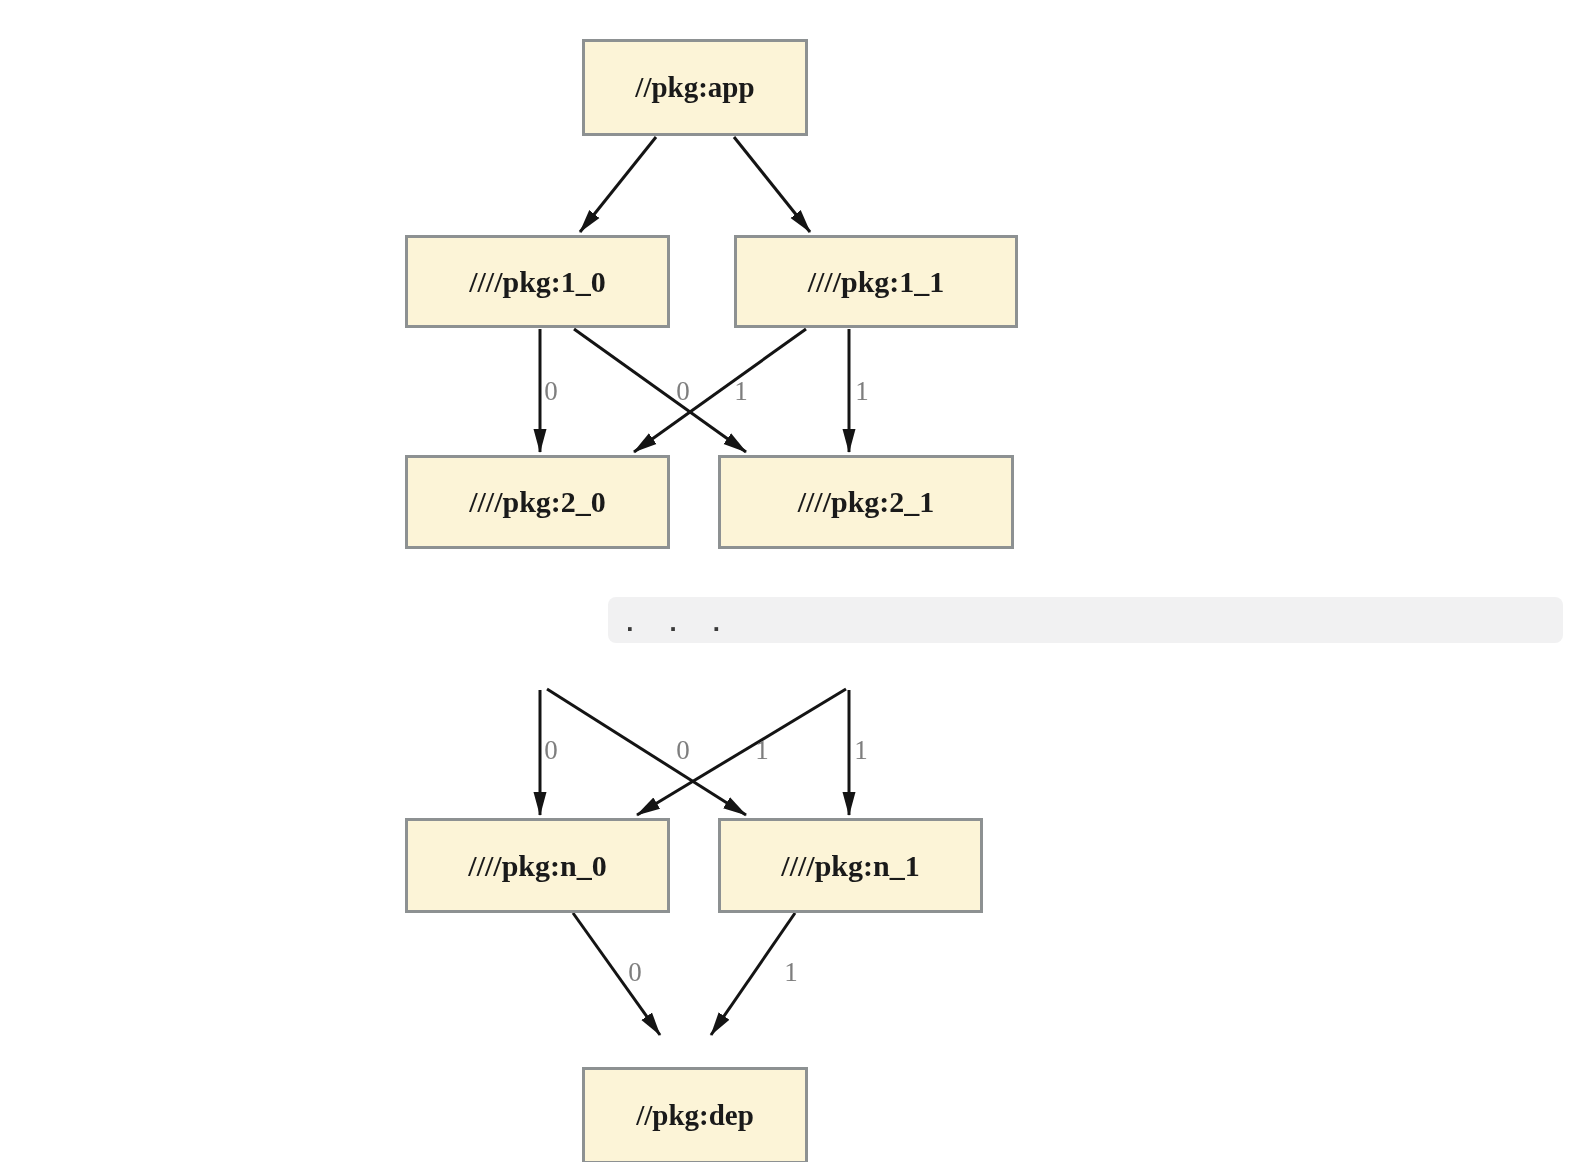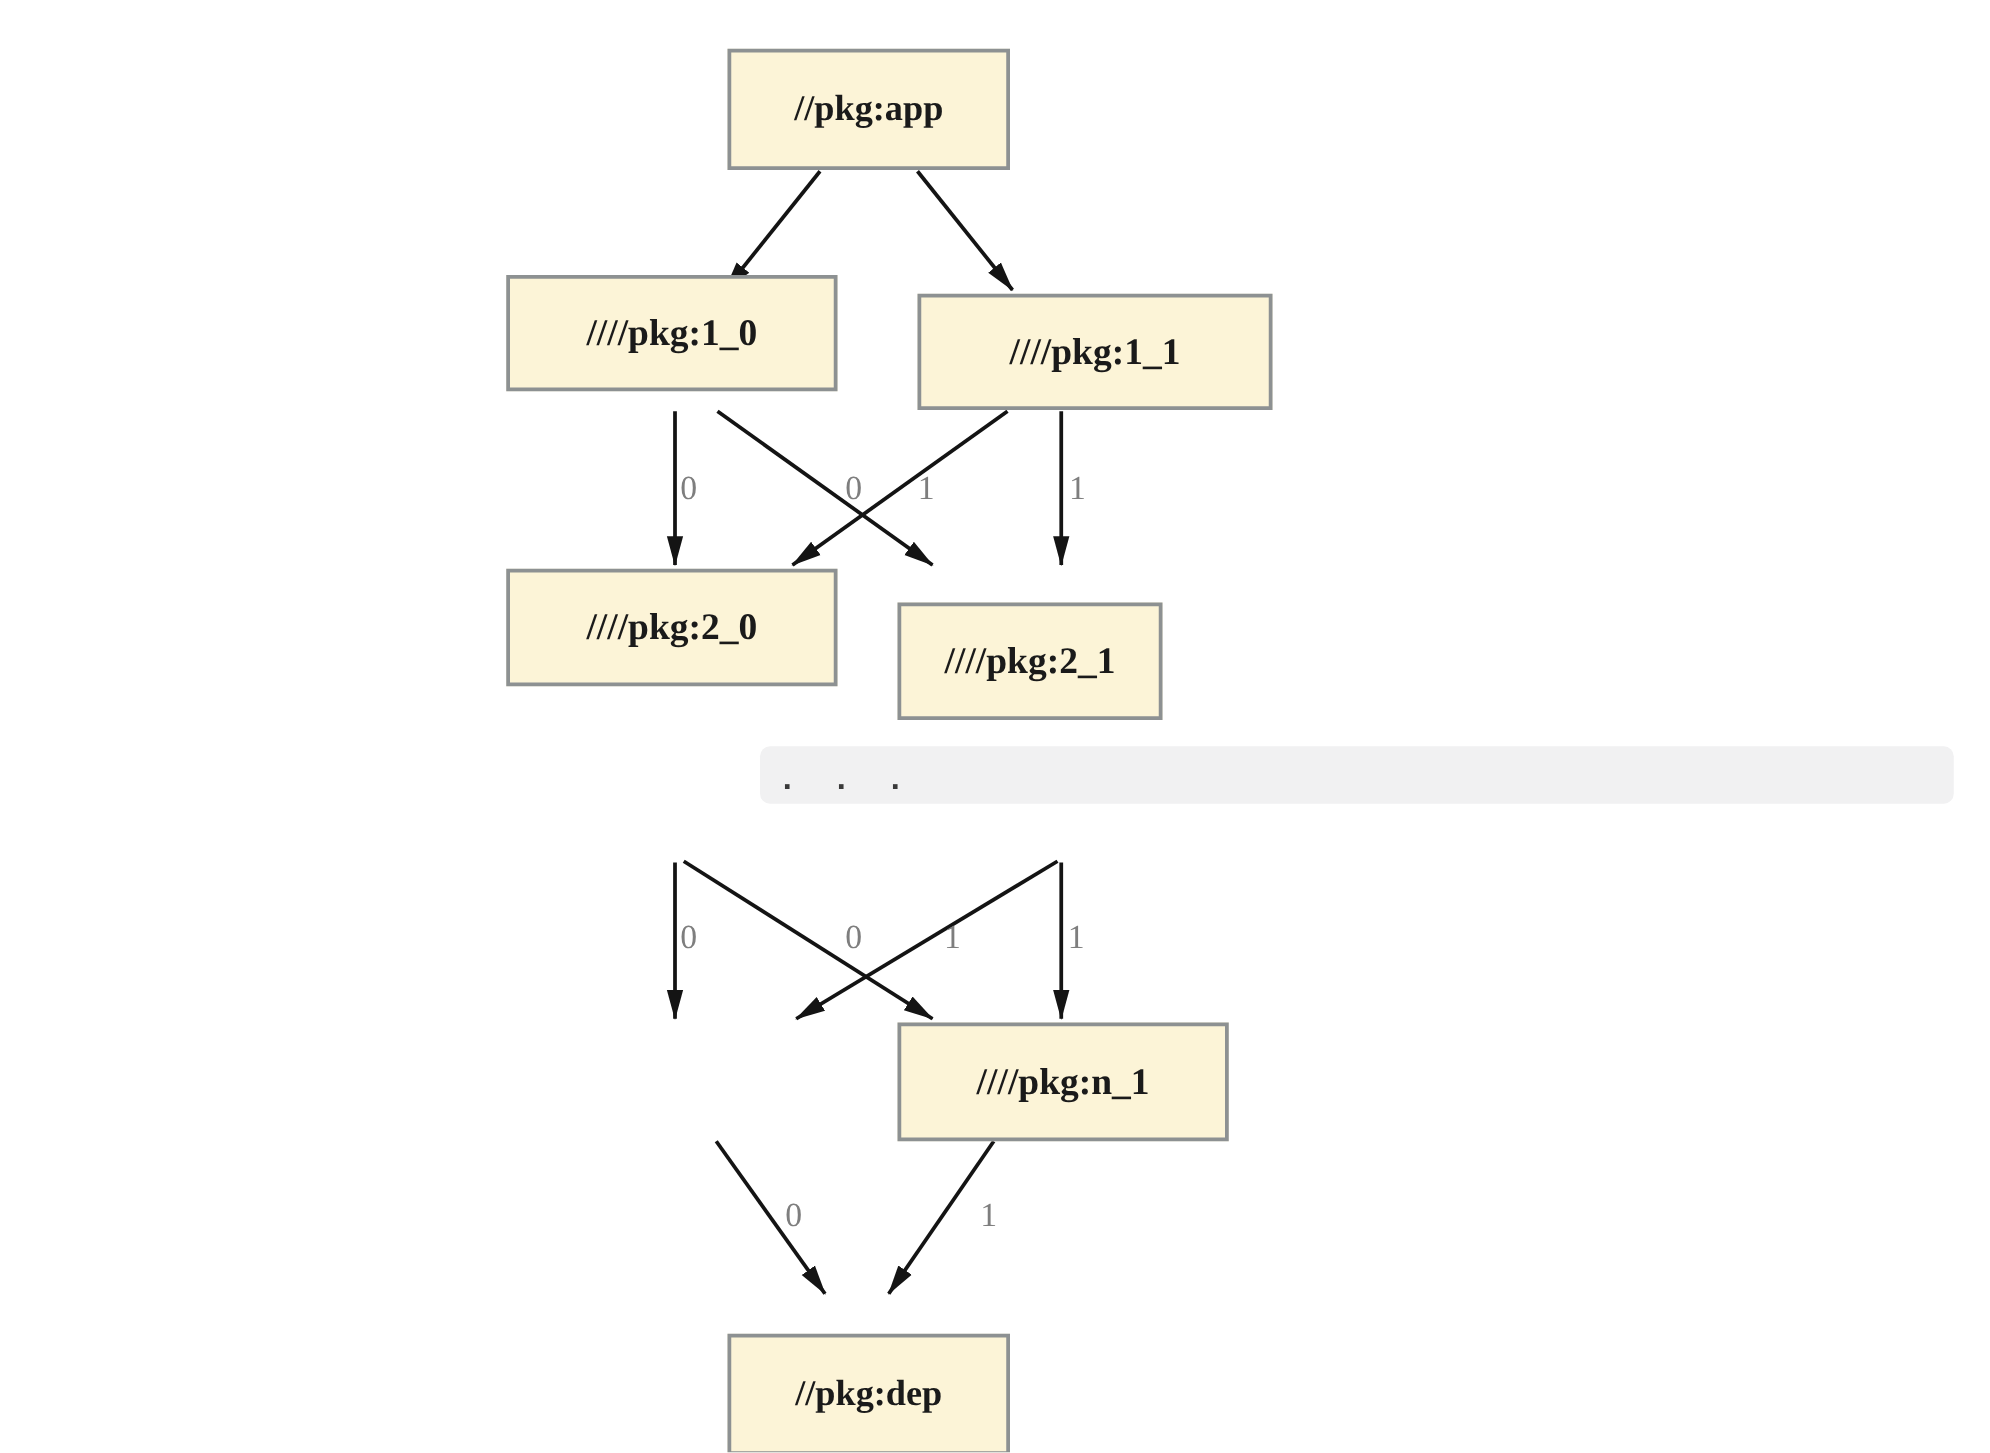--- a/index.html
+++ b/index.html
@@ -94,28 +94,29 @@
     <line x1="540" y1="690" x2="540" y2="815" marker-end="url(#arrow)"></line>
     <line x1="547" y1="689" x2="746" y2="815" marker-end="url(#arrow)"></line>
     <line x1="846" y1="689" x2="637" y2="815" marker-end="url(#arrow)"></line>
     <line x1="849" y1="690" x2="849" y2="815" marker-end="url(#arrow)"></line>
     <line x1="573" y1="913" x2="660" y2="1035" marker-end="url(#arrow)"></line>
     <line x1="795" y1="913" x2="711" y2="1035" marker-end="url(#arrow)"></line>
   </svg>
 
   <div class="node small" style="left:582px; top:39px; width:226px; height:97px;">//pkg:app</div>
 
-  <div class="node" style="left:405px; top:220px; width:265px; height:93px;">////pkg:1_0</div>
+  <div class="node" style="left:405px; top:235px; width:265px; height:93px;">////pkg:1_0</div>
 
   <div class="node" style="left:734px; top:235px; width:284px; height:93px;">////pkg:1_1</div>
 
   <div class="node" style="left:405px; top:455px; width:265px; height:94px;">////pkg:2_0</div>
 
-  <div class="node" style="left:718px; top:455px; width:212px; height:94px;margin-top:27px;">////pkg:2_1</div>
+  <div class="node" style="left:718px; top:455px; width:296px; height:94px;">////pkg:2_1</div>
 
+  <div class="node" style="left:405px; top:818px; width:265px; height:95px;">////pkg:n_0</div>
 
   <div class="node" style="left:718px; top:818px; width:265px; height:95px;text-align:right;">////pkg:n_1</div>
 
   <div class="node small" style="left:582px; top:1038px; width:226px; height:97px;margin-top:29px;">//pkg:dep</div>
 
   <div id="ellipsis-band">
     <span id="ellipsis-dots">. . .</span>
   </div>
 
   <span class="edge-label" style="left:551px; top:391px;">0</span>

